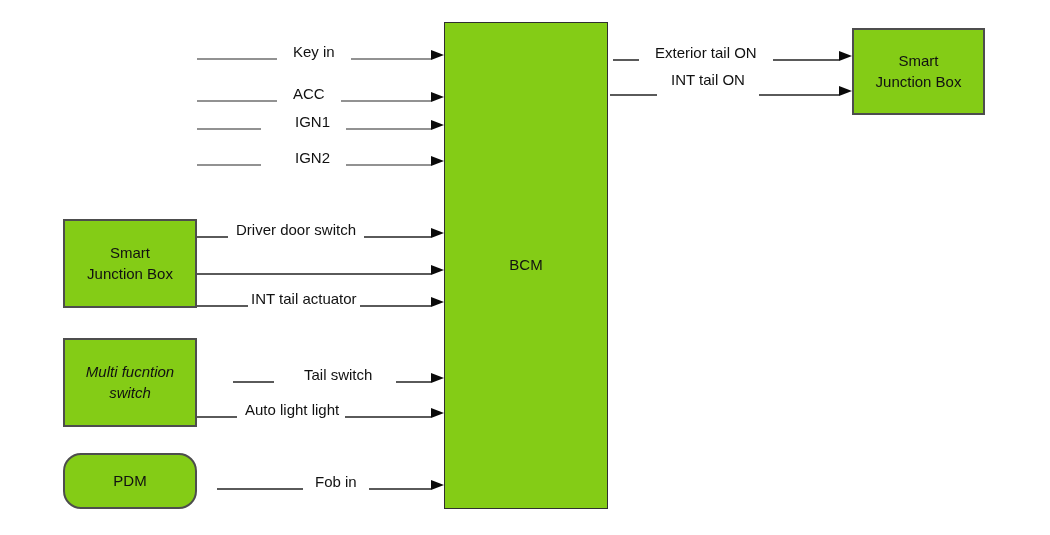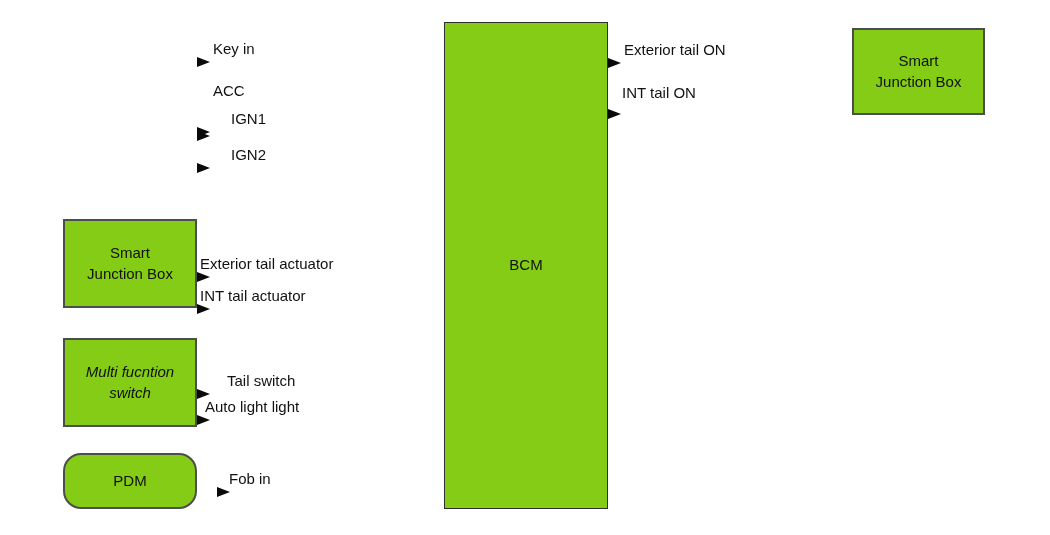--- a/index.html
+++ b/index.html
@@ -26,23 +26,22 @@
     font-size: 15px;
     line-height: 1.35;
     text-align: center;
     white-space: pre-line;
     color: #111111;
   }
   .row {
     position: absolute;
     height: 20px;
     display: flex;
-    align-items: flex-start;
+    align-items: flex-end;
     box-sizing: border-box;
-    flex-direction: column;
   }
   .wire { height: 2px; background: #5a5a5a; }
   .wire.light { background: #929292; }
   .wire.grow { flex: 1 1 auto; }
   .siglabel {
     font-size: 15px;
     white-space: nowrap;
     color: #111111;
     flex: 0 0 auto;
   }
@@ -82,57 +81,62 @@
 Junction Box</div>
   </div>
 
   <div class="row" style="left:197px; top:40px; width:247px;">
     <div class="wire light" style="width:80px;"></div>
     <div class="siglabel" style="margin:0 16px;">Key in</div>
     <div class="wire light grow"></div>
     <div class="arrowhead"></div>
   </div>
 
-  <div class="row" style="left:197px; top:66px; width:247px;gap:16px;">
+  <div class="row" style="left:197px; top:82px; width:247px;">
     <div class="wire light" style="width:80px;"></div>
     <div class="siglabel" style="margin:0 16px;">ACC</div>
     <div class="wire light grow"></div>
     <div class="arrowhead"></div>
   </div>
 
   <div class="row" style="left:197px; top:110px; width:247px;">
     <div class="wire light" style="width:64px;"></div>
     <div class="siglabel" style="margin:0 16px 0 34px;">IGN1</div>
     <div class="wire light grow"></div>
     <div class="arrowhead"></div>
   </div>
 
   <div class="row" style="left:197px; top:146px; width:247px;">
     <div class="wire light" style="width:64px;"></div>
     <div class="siglabel" style="margin:0 16px 0 34px;">IGN2</div>
     <div class="wire light grow"></div>
     <div class="arrowhead"></div>
   </div>
 
+  <div class="row" style="left:197px; top:218px; width:247px;">
+    <div class="wire" style="width:31px;"></div>
+    <div class="siglabel" style="margin:0 8px;">Driver door switch</div>
+    <div class="wire grow"></div>
+    <div class="arrowhead"></div>
+  </div>
 
   <div class="row" style="left:197px; top:255px; width:247px;">
     <div class="wire" style="width:28px;"></div>
-    <div class="siglabel" style="margin:0 3px;">Exterior tail actuator</div>
     <div class="wire grow"></div>
     <div class="arrowhead"></div>
   </div>
 
   <div class="row" style="left:197px; top:287px; width:247px;">
     <div class="wire" style="width:51px;"></div>
     <div class="siglabel" style="margin:0 3px;">INT tail actuator</div>
     <div class="wire grow"></div>
     <div class="arrowhead"></div>
   </div>
 
-  <div class="row" style="left:197px; top:372px; width:247px;">
+  <div class="row" style="left:197px; top:363px; width:247px;padding-left:36px;">
     <div class="wire" style="width:41px;"></div>
     <div class="siglabel" style="margin:0 24px 0 30px;">Tail switch</div>
     <div class="wire grow"></div>
     <div class="arrowhead"></div>
   </div>
 
   <div class="row" style="left:197px; top:398px; width:247px;">
     <div class="wire" style="width:40px;"></div>
     <div class="siglabel" style="margin:0 6px 0 8px;">Auto light light</div>
     <div class="wire grow"></div>

